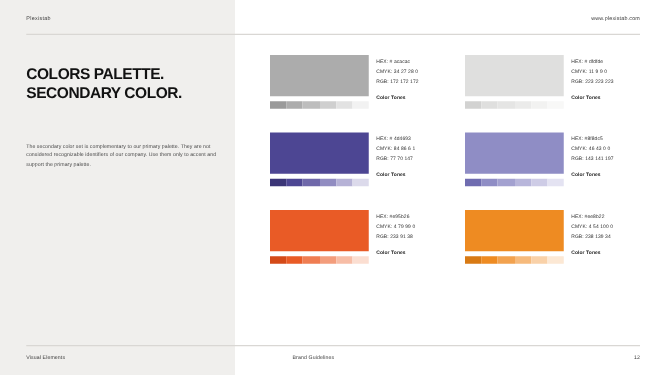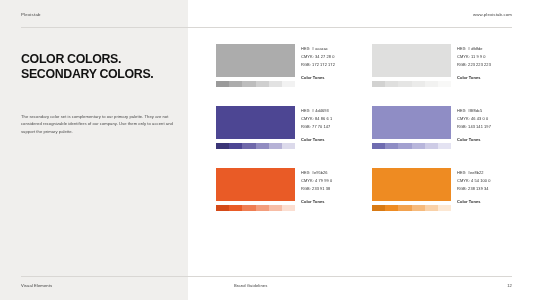--- a/index.html
+++ b/index.html
@@ -180,22 +180,22 @@
 
   <div class="left-panel"></div>
 
   <div class="header">
     <div class="brand-mark">Plexistab</div>
     <div class="brand-url">www.plexistab.com</div>
     <div class="header-rule"></div>
   </div>
 
   <div class="title">
-    <span class="title-line">COLOR COLORS.</span>
-    <span class="title-line">SECONDARY COLORS.</span>
+    <span class="title-line">COLORS PALETTE.</span>
+    <span class="title-line">SECONDARY COLOR.</span>
   </div>
 
   <div class="description">The secondary color set is complementary to our primary palette. They are not considered recognizable identifiers of our company. Use them only to accent and support the primary palette.</div>
 
   <div class="grid">
       <div class="card">
         <div class="card-visual">
           <div class="swatch-main" style="background: rgb(172, 172, 172);"></div>
           <div class="tone-strip">
             <div class="tone-step" style="background: rgb(154, 154, 154);"></div>

